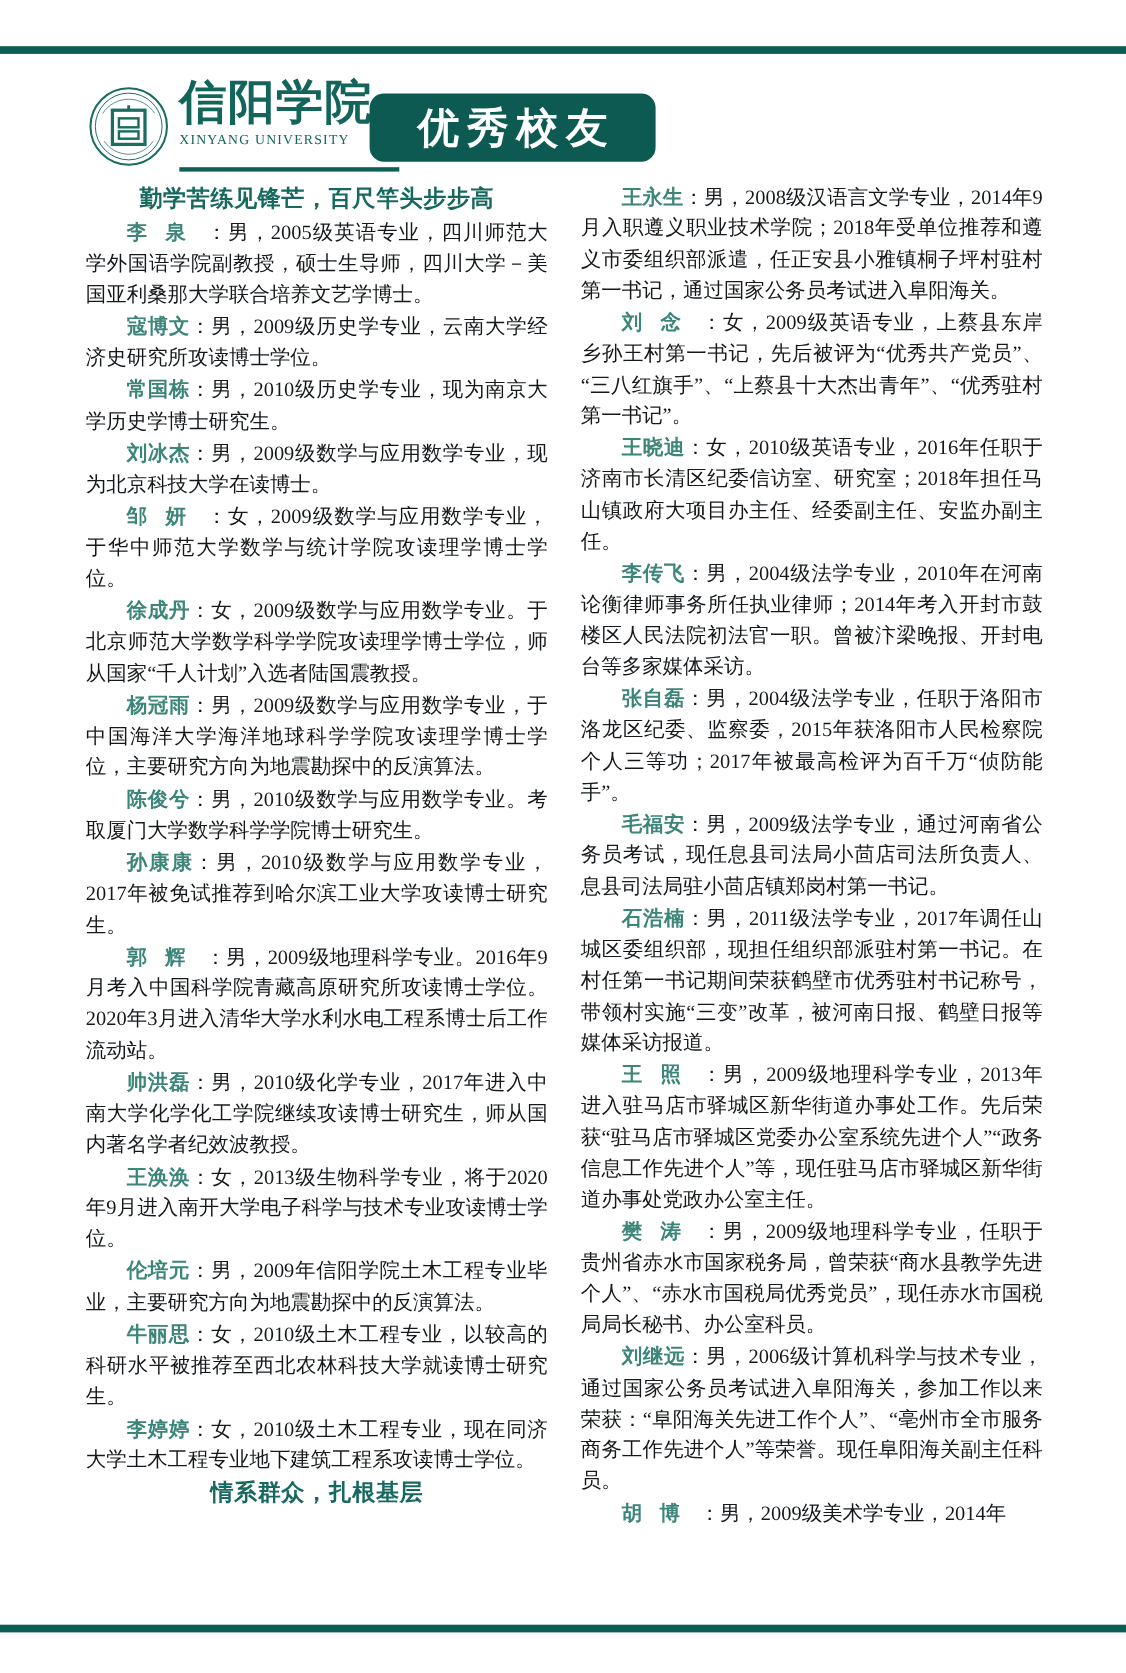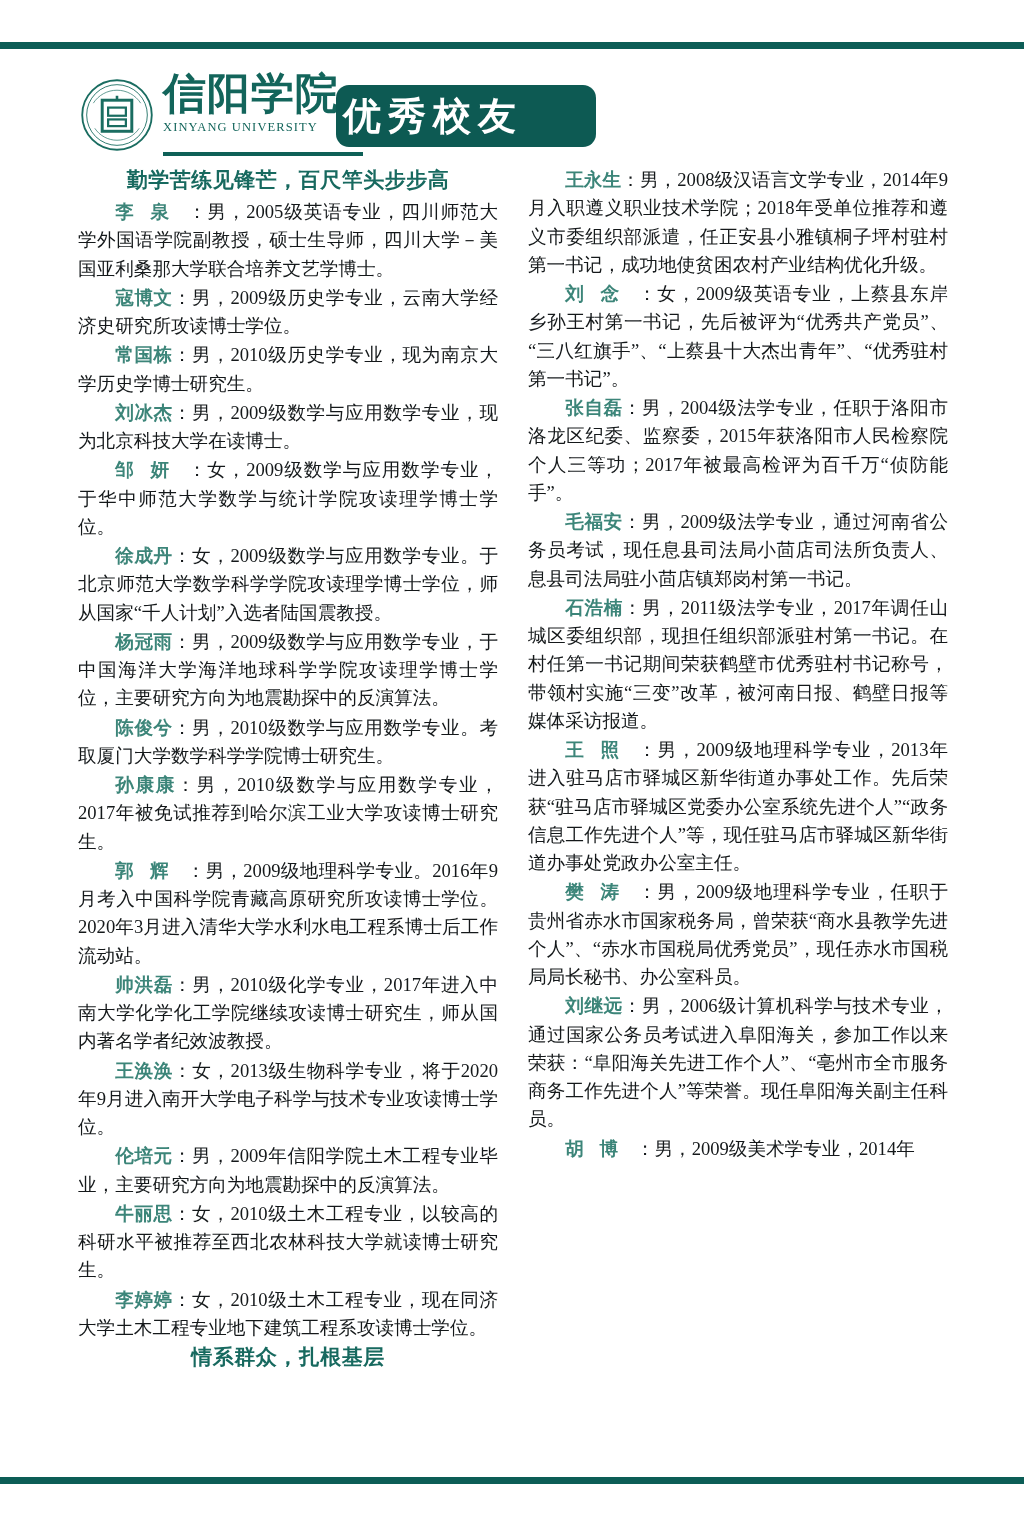--- a/index.html
+++ b/index.html
@@ -76,20 +76,21 @@
   .badge {
     position: absolute;
     left: 336px;
     top: 19px;
     width: 260px;
     height: 62px;
     background: #0d5a53;
     border-radius: 13px;
     display: flex;
     align-items: center;
+    justify-content: center;
   }
   .badge-text {
     color: #ffffff;
     font-size: 38px;
     font-weight: bold;
     letter-spacing: 7px;
     text-indent: 7px;
     font-family: "Liberation Serif", "DejaVu Serif", serif;
   }
 
@@ -188,22 +189,24 @@
         <p class="entry"><span class="nm">王涣涣</span><span>：女，2013级生物科学专业，将于2020年9月进入南开大学电子科学与技术专业攻读博士学位。</span></p>
         <p class="entry"><span class="nm">伦培元</span><span>：男，2009年信阳学院土木工程专业毕业，主要研究方向为地震勘探中的反演算法。</span></p>
         <p class="entry"><span class="nm">牛丽思</span><span>：女，2010级土木工程专业，以较高的科研水平被推荐至西北农林科技大学就读博士研究生。</span></p>
         <p class="entry"><span class="nm">李婷婷</span><span>：女，2010级土木工程专业，现在同济大学土木工程专业地下建筑工程系攻读博士学位。</span></p>
       </div>
     <h2 class="section-title lower">情系群众，扎根基层</h2>
   </div>
 
   <div class="col right">
     <div id="right-entries">
-        <p class="entry"><span class="nm">王永生</span><span>：男，2008级汉语言文学专业，2014年9月入职遵义职业技术学院；2018年受单位推荐和遵义市委组织部派遣，任正安县小雅镇桐子坪村驻村第一书记，成功地使贫困农村产业结构优化升级。</span></p>
+        <p class="entry"><span class="nm">王永生</span><span>：男，2008级汉语言文学专业，2014年9月入职遵义职业技术学院；2018年受单位推荐和遵义市委组织部派遣，任正安县小雅镇桐子坪村驻村第一书记，通过国家公务员考试进入阜阳海关。</span></p>
         <p class="entry"><span class="nm wide">刘念</span><span>：女，2009级英语专业，上蔡县东岸乡孙王村第一书记，先后被评为“优秀共产党员”、“三八红旗手”、“上蔡县十大杰出青年”、“优秀驻村第一书记”。</span></p>
+        <p class="entry"><span class="nm">王晓迪</span><span>：女，2010级英语专业，2016年任职于济南市长清区纪委信访室、研究室；2018年担任马山镇政府大项目办主任、经委副主任、安监办副主任。</span></p>
+        <p class="entry"><span class="nm">李传飞</span><span>：男，2004级法学专业，2010年在河南论衡律师事务所任执业律师；2014年考入开封市鼓楼区人民法院初法官一职。曾被汴梁晚报、开封电台等多家媒体采访。</span></p>
         <p class="entry"><span class="nm">张自磊</span><span>：男，2004级法学专业，任职于洛阳市洛龙区纪委、监察委，2015年获洛阳市人民检察院个人三等功；2017年被最高检评为百千万“侦防能手”。</span></p>
         <p class="entry"><span class="nm">毛福安</span><span>：男，2009级法学专业，通过河南省公务员考试，现任息县司法局小茴店司法所负责人、息县司法局驻小茴店镇郑岗村第一书记。</span></p>
         <p class="entry"><span class="nm">石浩楠</span><span>：男，2011级法学专业，2017年调任山城区委组织部，现担任组织部派驻村第一书记。在村任第一书记期间荣获鹤壁市优秀驻村书记称号，带领村实施“三变”改革，被河南日报、鹤壁日报等媒体采访报道。</span></p>
         <p class="entry"><span class="nm wide">王照</span><span>：男，2009级地理科学专业，2013年进入驻马店市驿城区新华街道办事处工作。先后荣获“驻马店市驿城区党委办公室系统先进个人”“政务信息工作先进个人”等，现任驻马店市驿城区新华街道办事处党政办公室主任。</span></p>
         <p class="entry"><span class="nm wide">樊涛</span><span>：男，2009级地理科学专业，任职于贵州省赤水市国家税务局，曾荣获“商水县教学先进个人”、“赤水市国税局优秀党员”，现任赤水市国税局局长秘书、办公室科员。</span></p>
         <p class="entry"><span class="nm">刘继远</span><span>：男，2006级计算机科学与技术专业，通过国家公务员考试进入阜阳海关，参加工作以来荣获：“阜阳海关先进工作个人”、“亳州市全市服务商务工作先进个人”等荣誉。现任阜阳海关副主任科员。</span></p>
         <p class="entry"><span class="nm wide">胡博</span><span>：男，2009级美术学专业，2014年</span></p>
       </div>
   </div>
 

